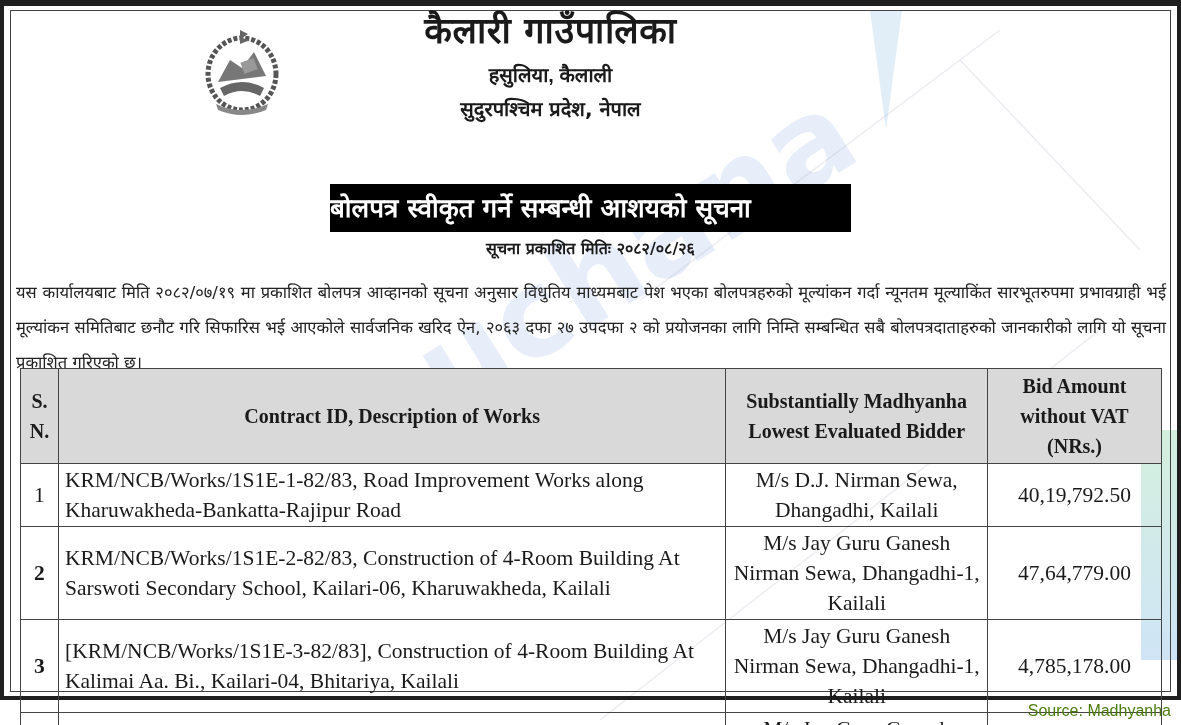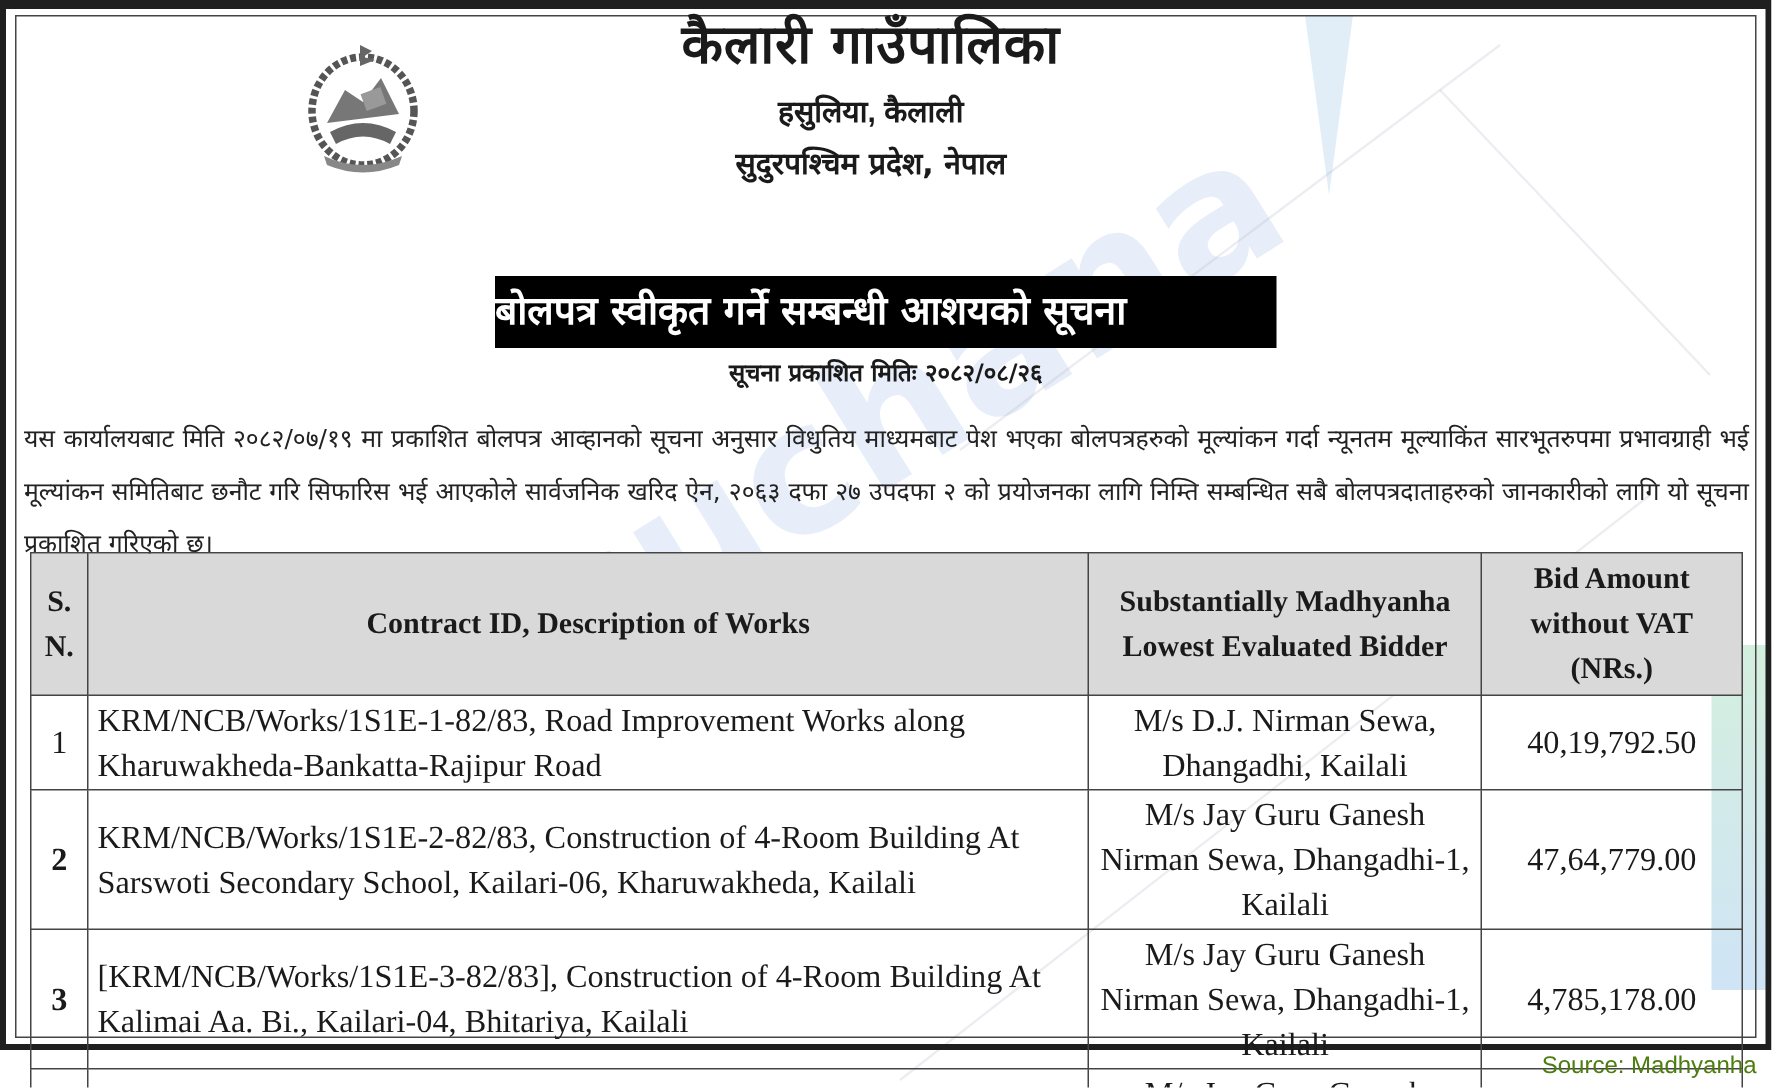--- a/index.html
+++ b/index.html
@@ -19,21 +19,21 @@
   
   .wm { position: absolute; pointer-events: none; }
   .wm-tri1 { left: 870px; top: 10px; width: 0; height: 0; border-left: 16px solid transparent; border-right: 16px solid transparent; border-top: 120px solid rgba(170,205,235,0.35); }
   .wm-right { right: 0; top: 430px; width: 40px; height: 230px; background: linear-gradient(180deg, rgba(130,210,160,0.35), rgba(150,195,235,0.45)); }
   .wm-text { left: 330px; top: 360px; font-family: "DejaVu Sans", sans-serif; font-size: 120px; font-weight: bold; color: rgba(120,160,220,0.18); transform: rotate(-32deg); transform-origin: left top; white-space: nowrap; }
   .wm-line { left: 0; top: 0; width: 1181px; height: 725px; }
 
   
   .emblem { position: absolute; left: 202px; top: 26px; width: 80px; height: 92px; }
 
-  .header { position: absolute; left: 0; top: 8px; width: 1101px; text-align: center; margin-left: 30px; }
+  .header { position: absolute; left: 0; top: 8px; width: 1101px; text-align: center; }
   .title1 { font-family: "DejaVu Sans", sans-serif; font-weight: bold; font-size: 36px; line-height: 46px; color: #1a1a1a; letter-spacing: 0.5px; }
   .title2 { font-family: "DejaVu Sans", sans-serif; font-weight: bold; font-size: 38px; line-height: 52px; color: #1a1a1a; }
   .addr1 { font-family: Liberation Sans, sans-serif; font-weight: bold; font-size: 20px; line-height: 34px; margin-top: 4px; }
   .addr2 { font-family: "DejaVu Sans", sans-serif; font-weight: bold; font-size: 20px; line-height: 34px; text-align: center; }
 
   .banner {
     position: absolute; left: 330px; top: 184px; width: 521px; height: 48px;
     background: #000000; color: #fff; text-align: left;
     font-family: "DejaVu Sans", sans-serif; font-weight: bold; font-size: 26px; line-height: 48px;
   }

